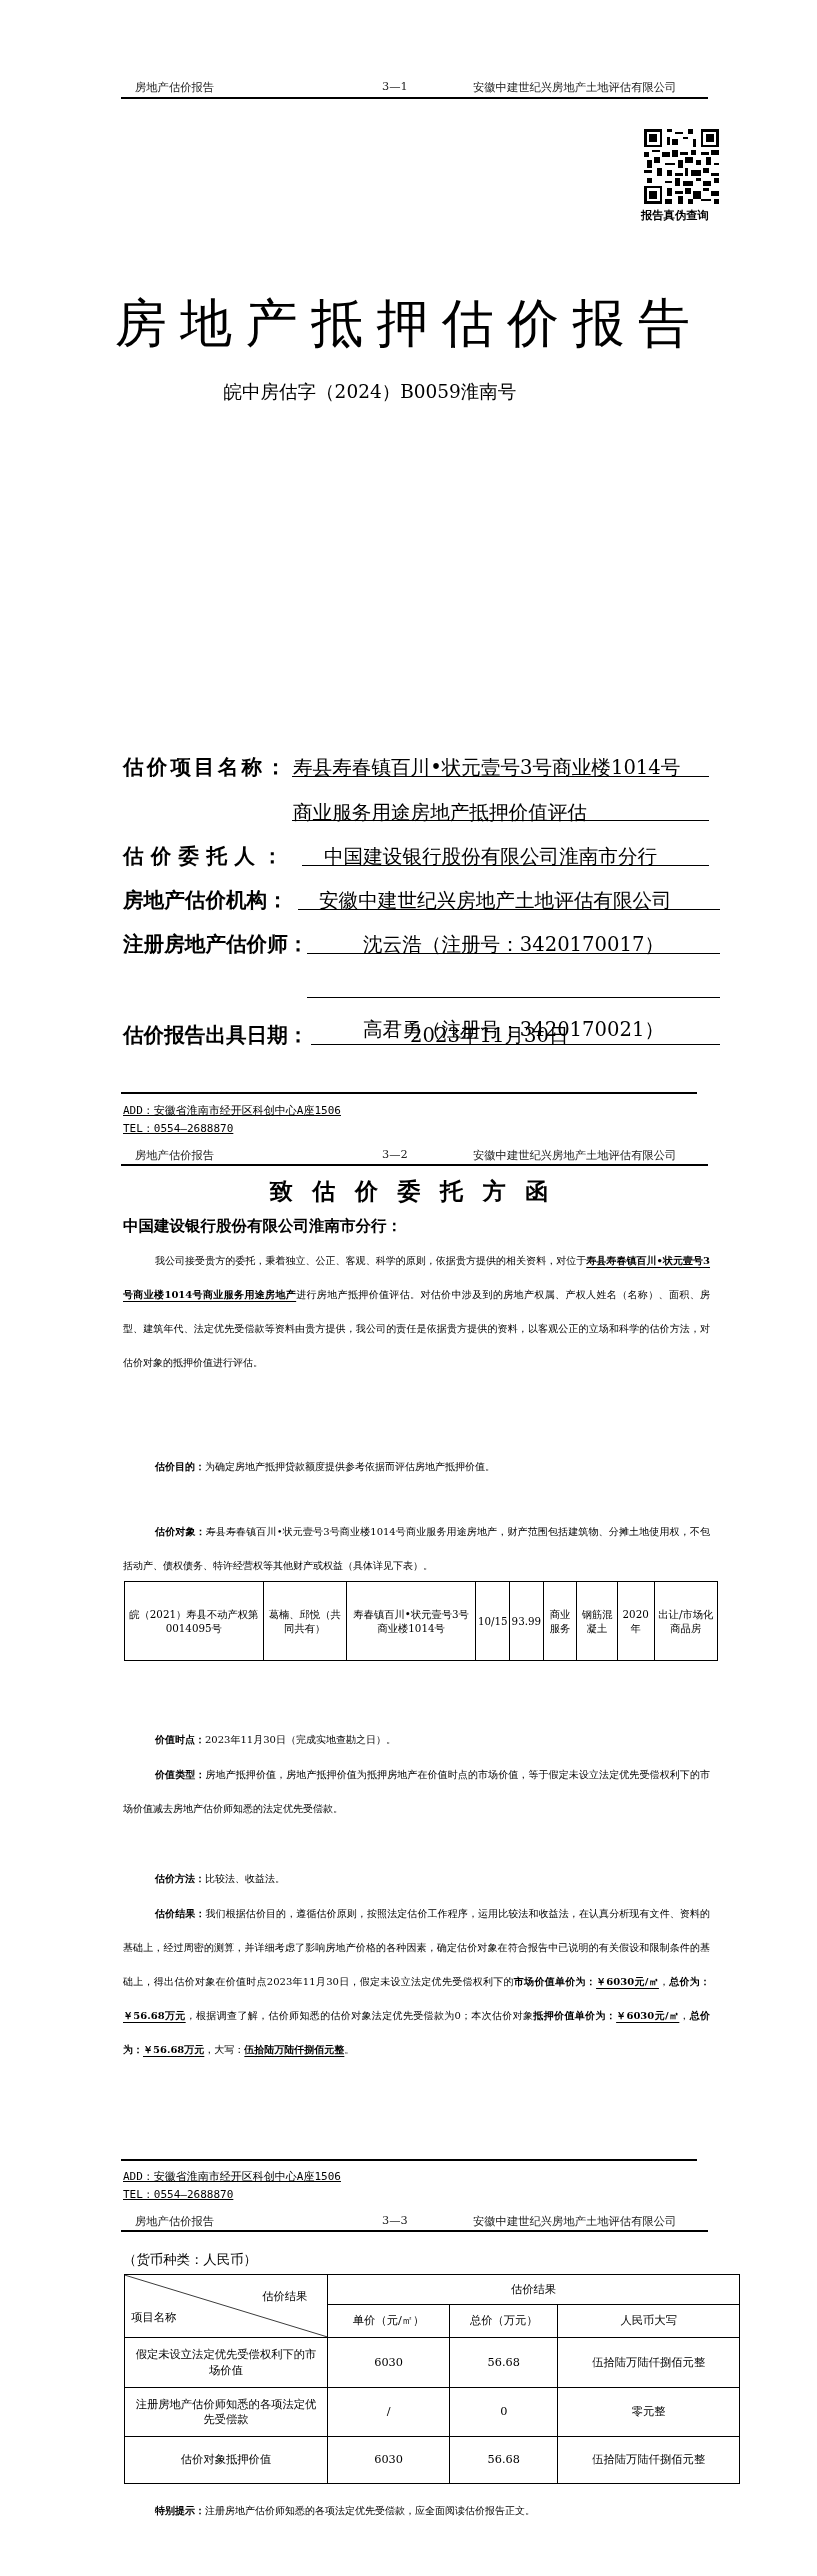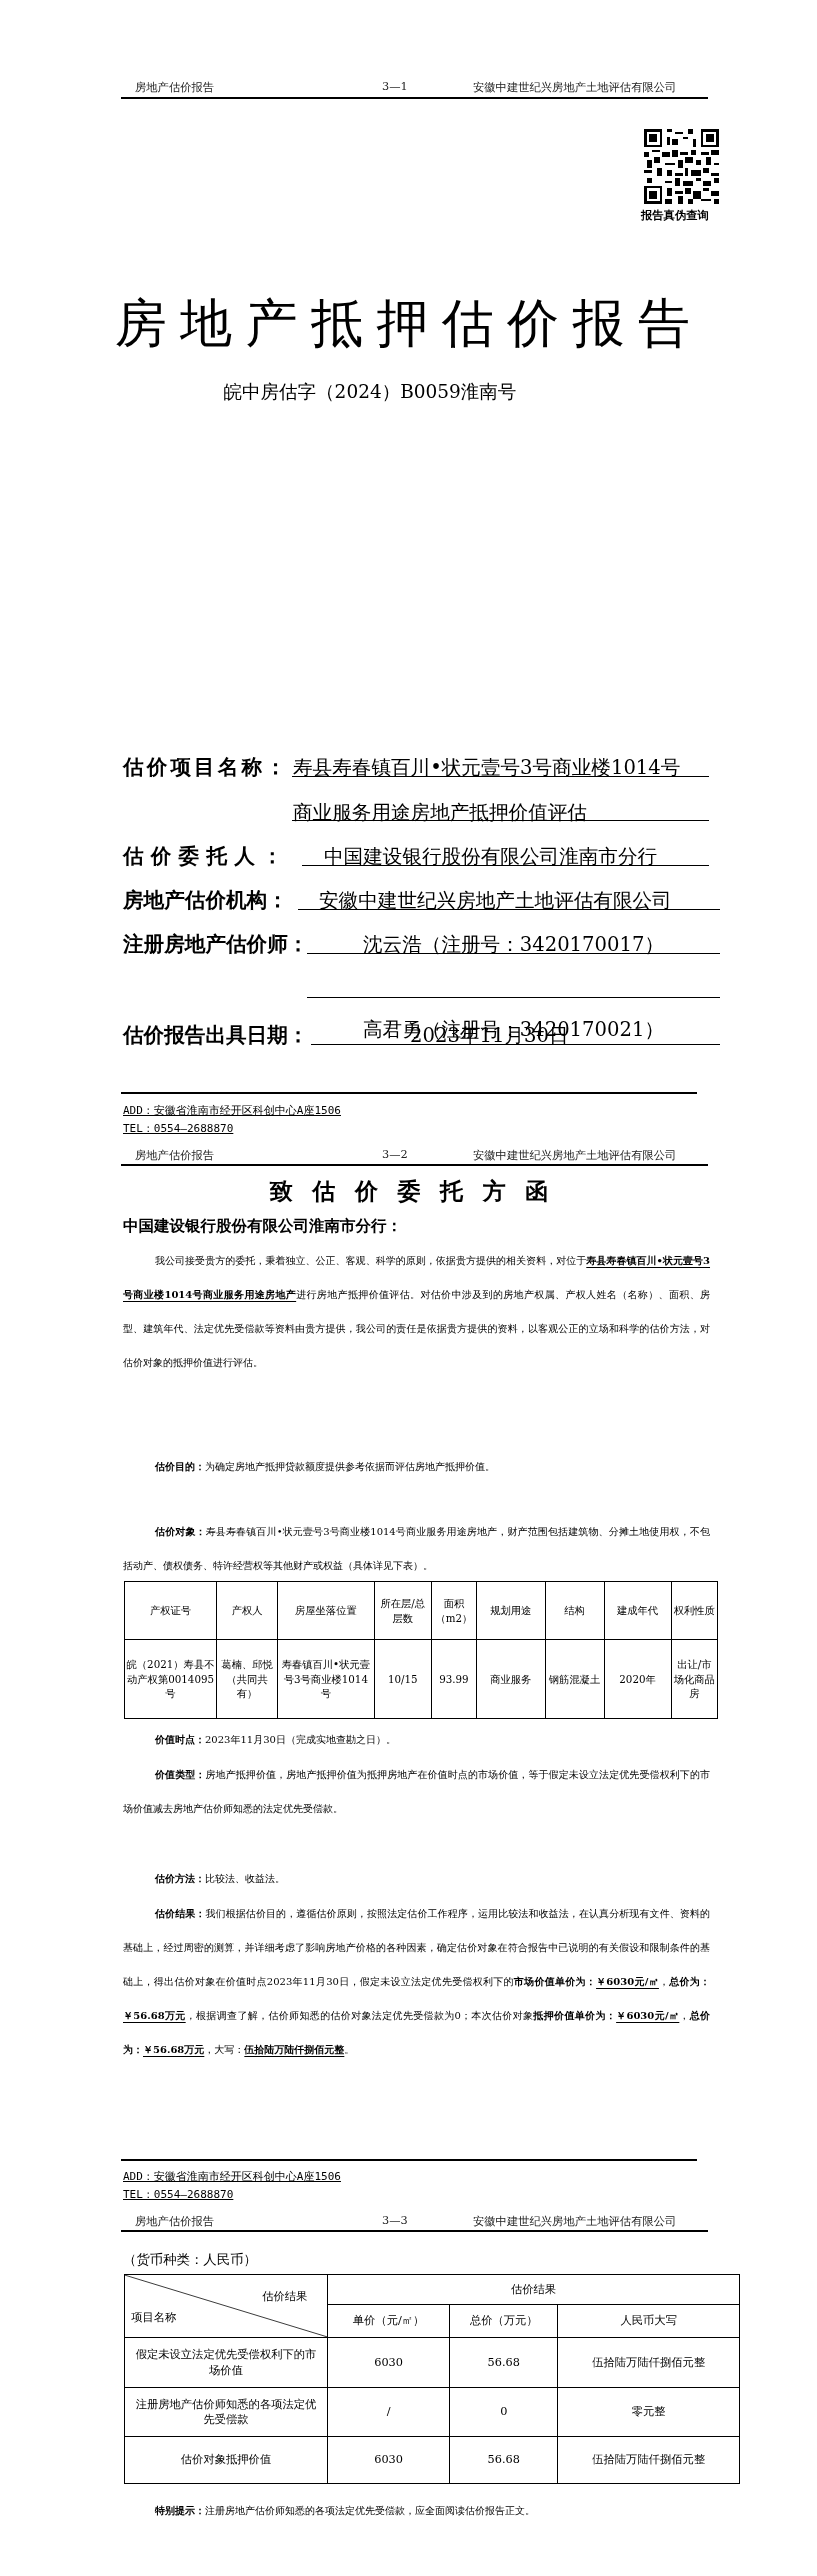--- a/index.html
+++ b/index.html
@@ -149,31 +149,20 @@
   <div class="para" style="top:1450px;text-indent:32px;">
     <b>估价目的：</b><span>为确定房地产抵押贷款额度提供参考依据而评估房地产抵押价值。</span>
   </div>
 
   <div class="para" style="top:1515px;text-indent:32px;">
     <b>估价对象：</b><span>寿县寿春镇百川•状元壹号3号商业楼1014号商业服务用途房地产，财产范围包括建筑物、分摊土地使用权，不包括动产、债权债务、特许经营权等其他财产或权益（具体详见下表）。</span>
   </div>
 
   <table class="t" style="left:124px;top:1581px;width:594px;">
     <tbody>
-        <tr style="height:58px;">
-      <td style="width:89px;">产权证号</td>
-      <td style="width:58px;">产权人</td>
-      <td style="width:94px;">房屋坐落位置</td>
-      <td style="width:54px;">所在层/总层数</td>
-      <td style="width:41px;">面积（m2）</td>
-      <td style="width:66px;">规划用途</td>
-      <td style="width:56px;">结构</td>
-      <td style="width:64px;">建成年代</td>
-      <td style="width:43px;">权利性质</td>
-    </tr>
     <tr style="height:79px;">
       <td>皖（2021）寿县不动产权第0014095号</td>
       <td>葛楠、邱悦（共同共有）</td>
       <td>寿春镇百川•状元壹号3号商业楼1014号</td>
       <td>10/15</td>
       <td>93.99</td>
       <td>商业服务</td>
       <td>钢筋混凝土</td>
       <td>2020年</td>
       <td>出让/市场化商品房</td>

